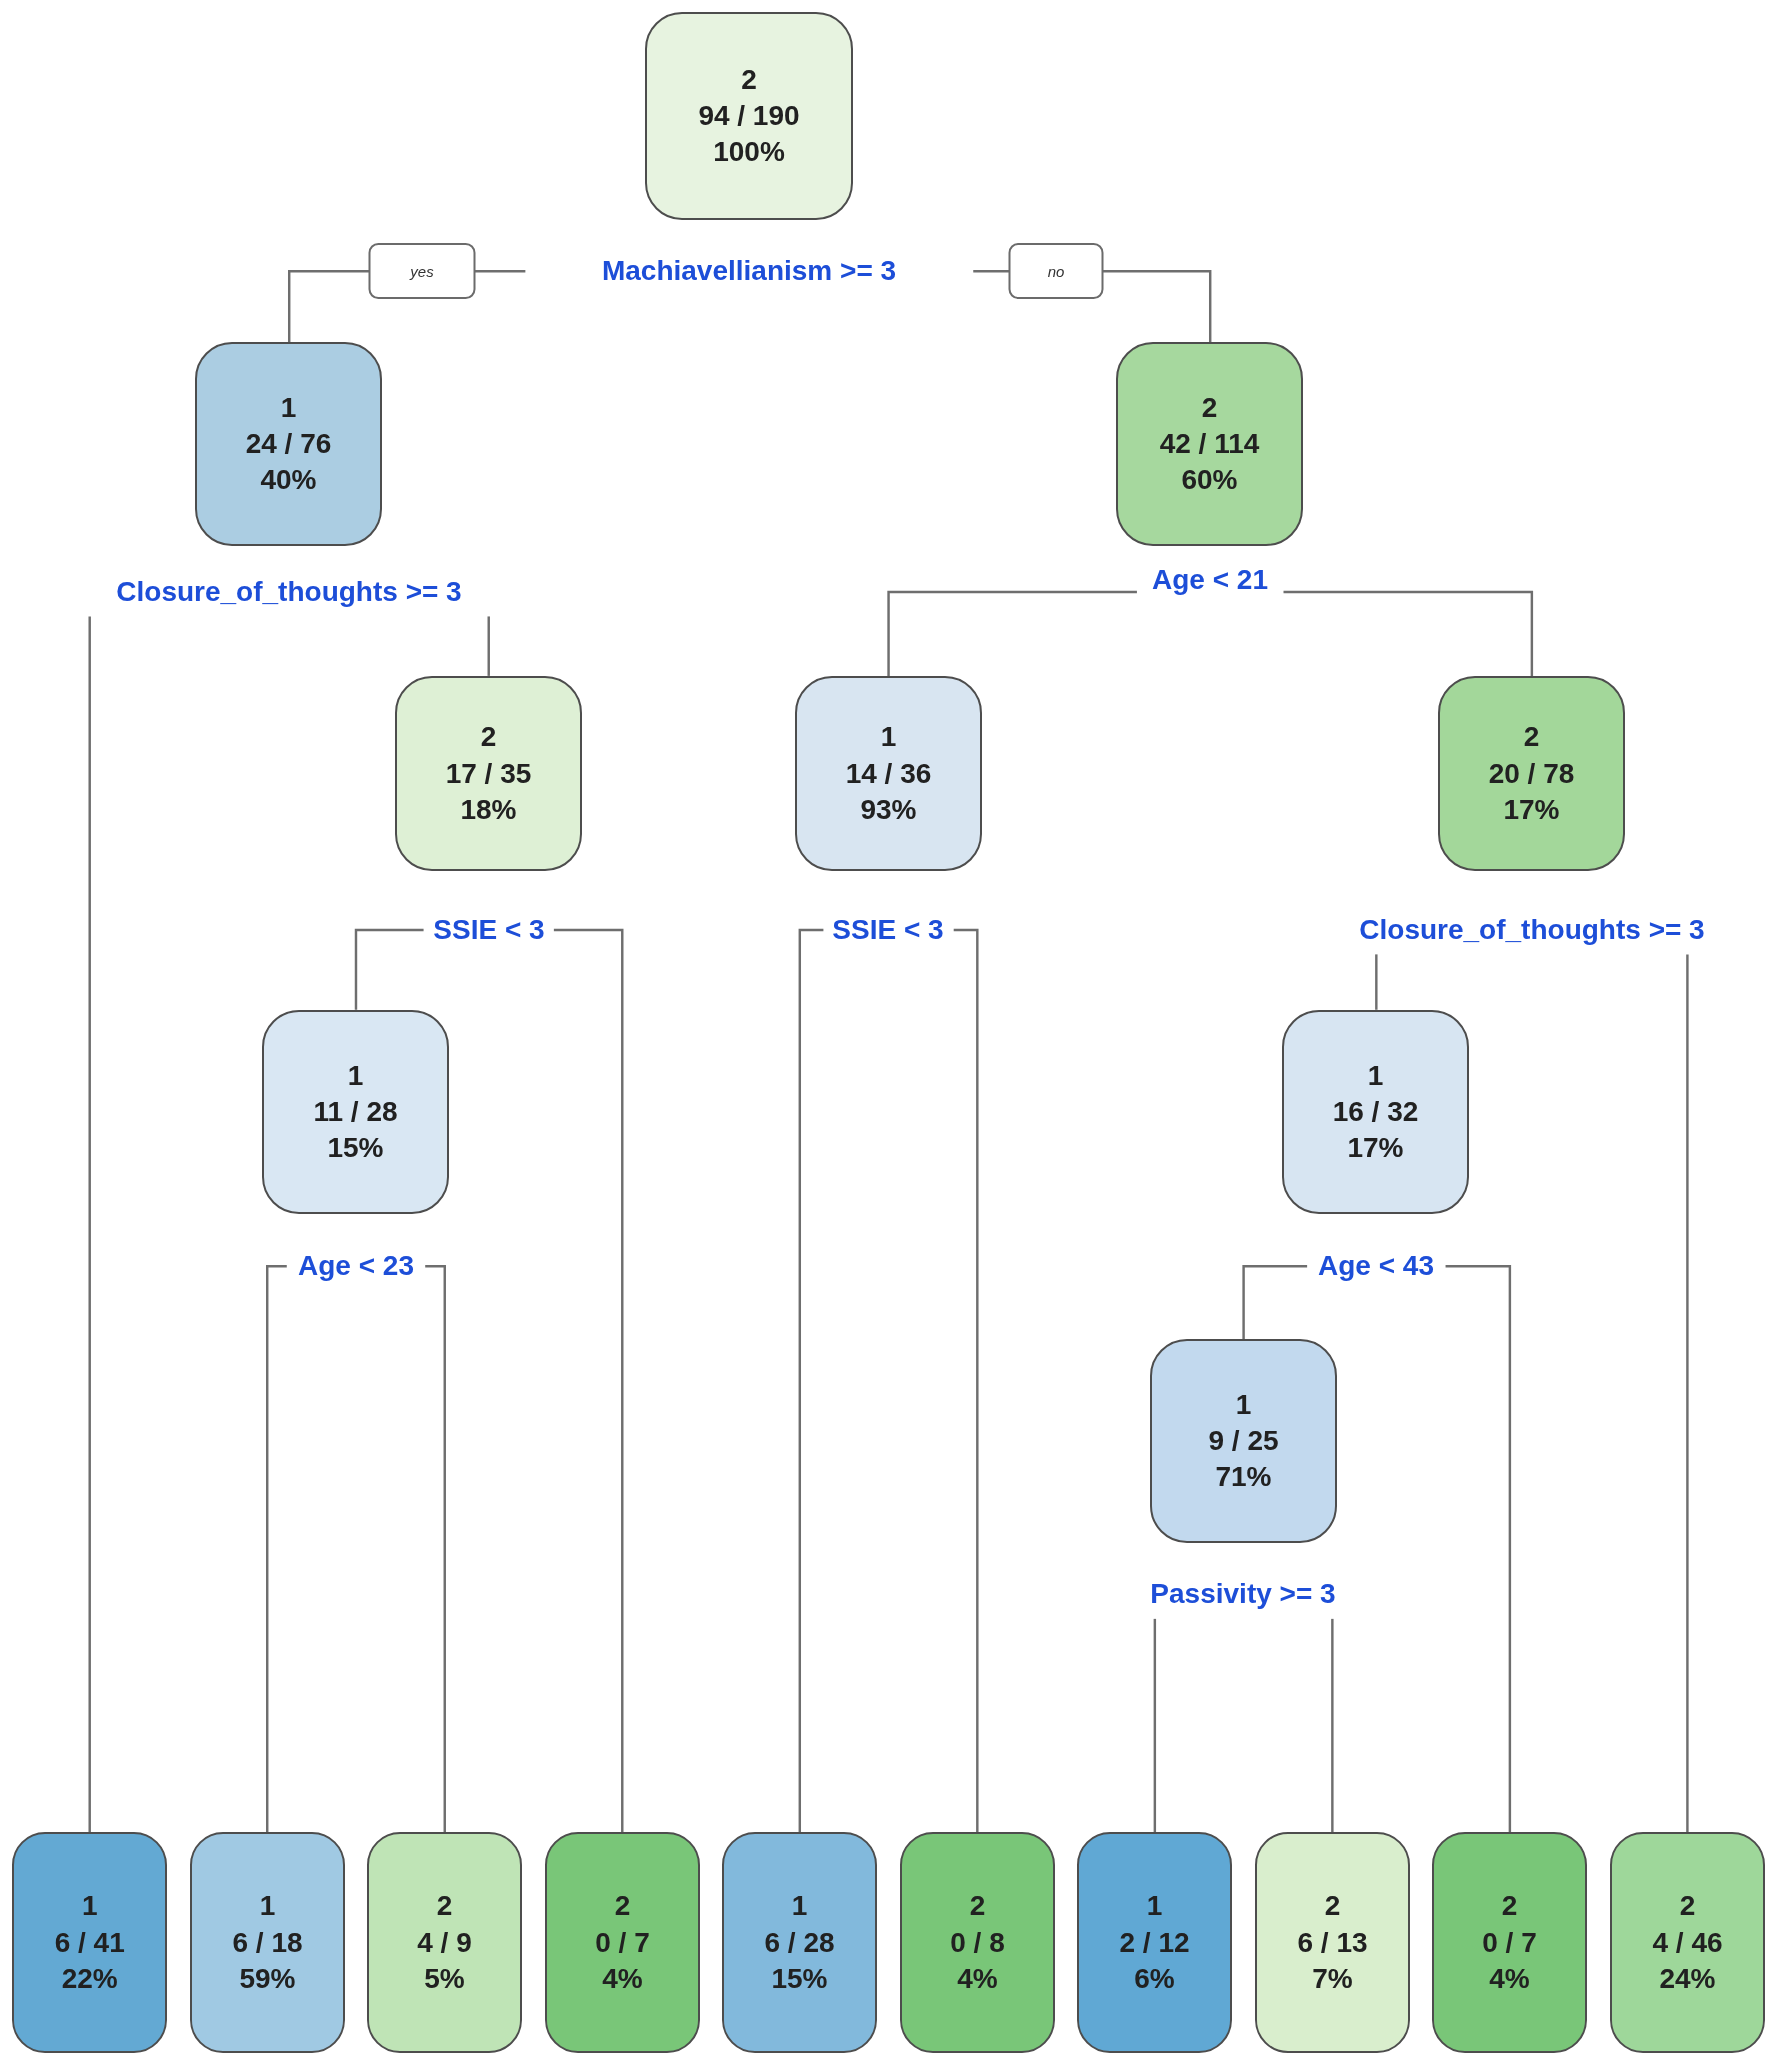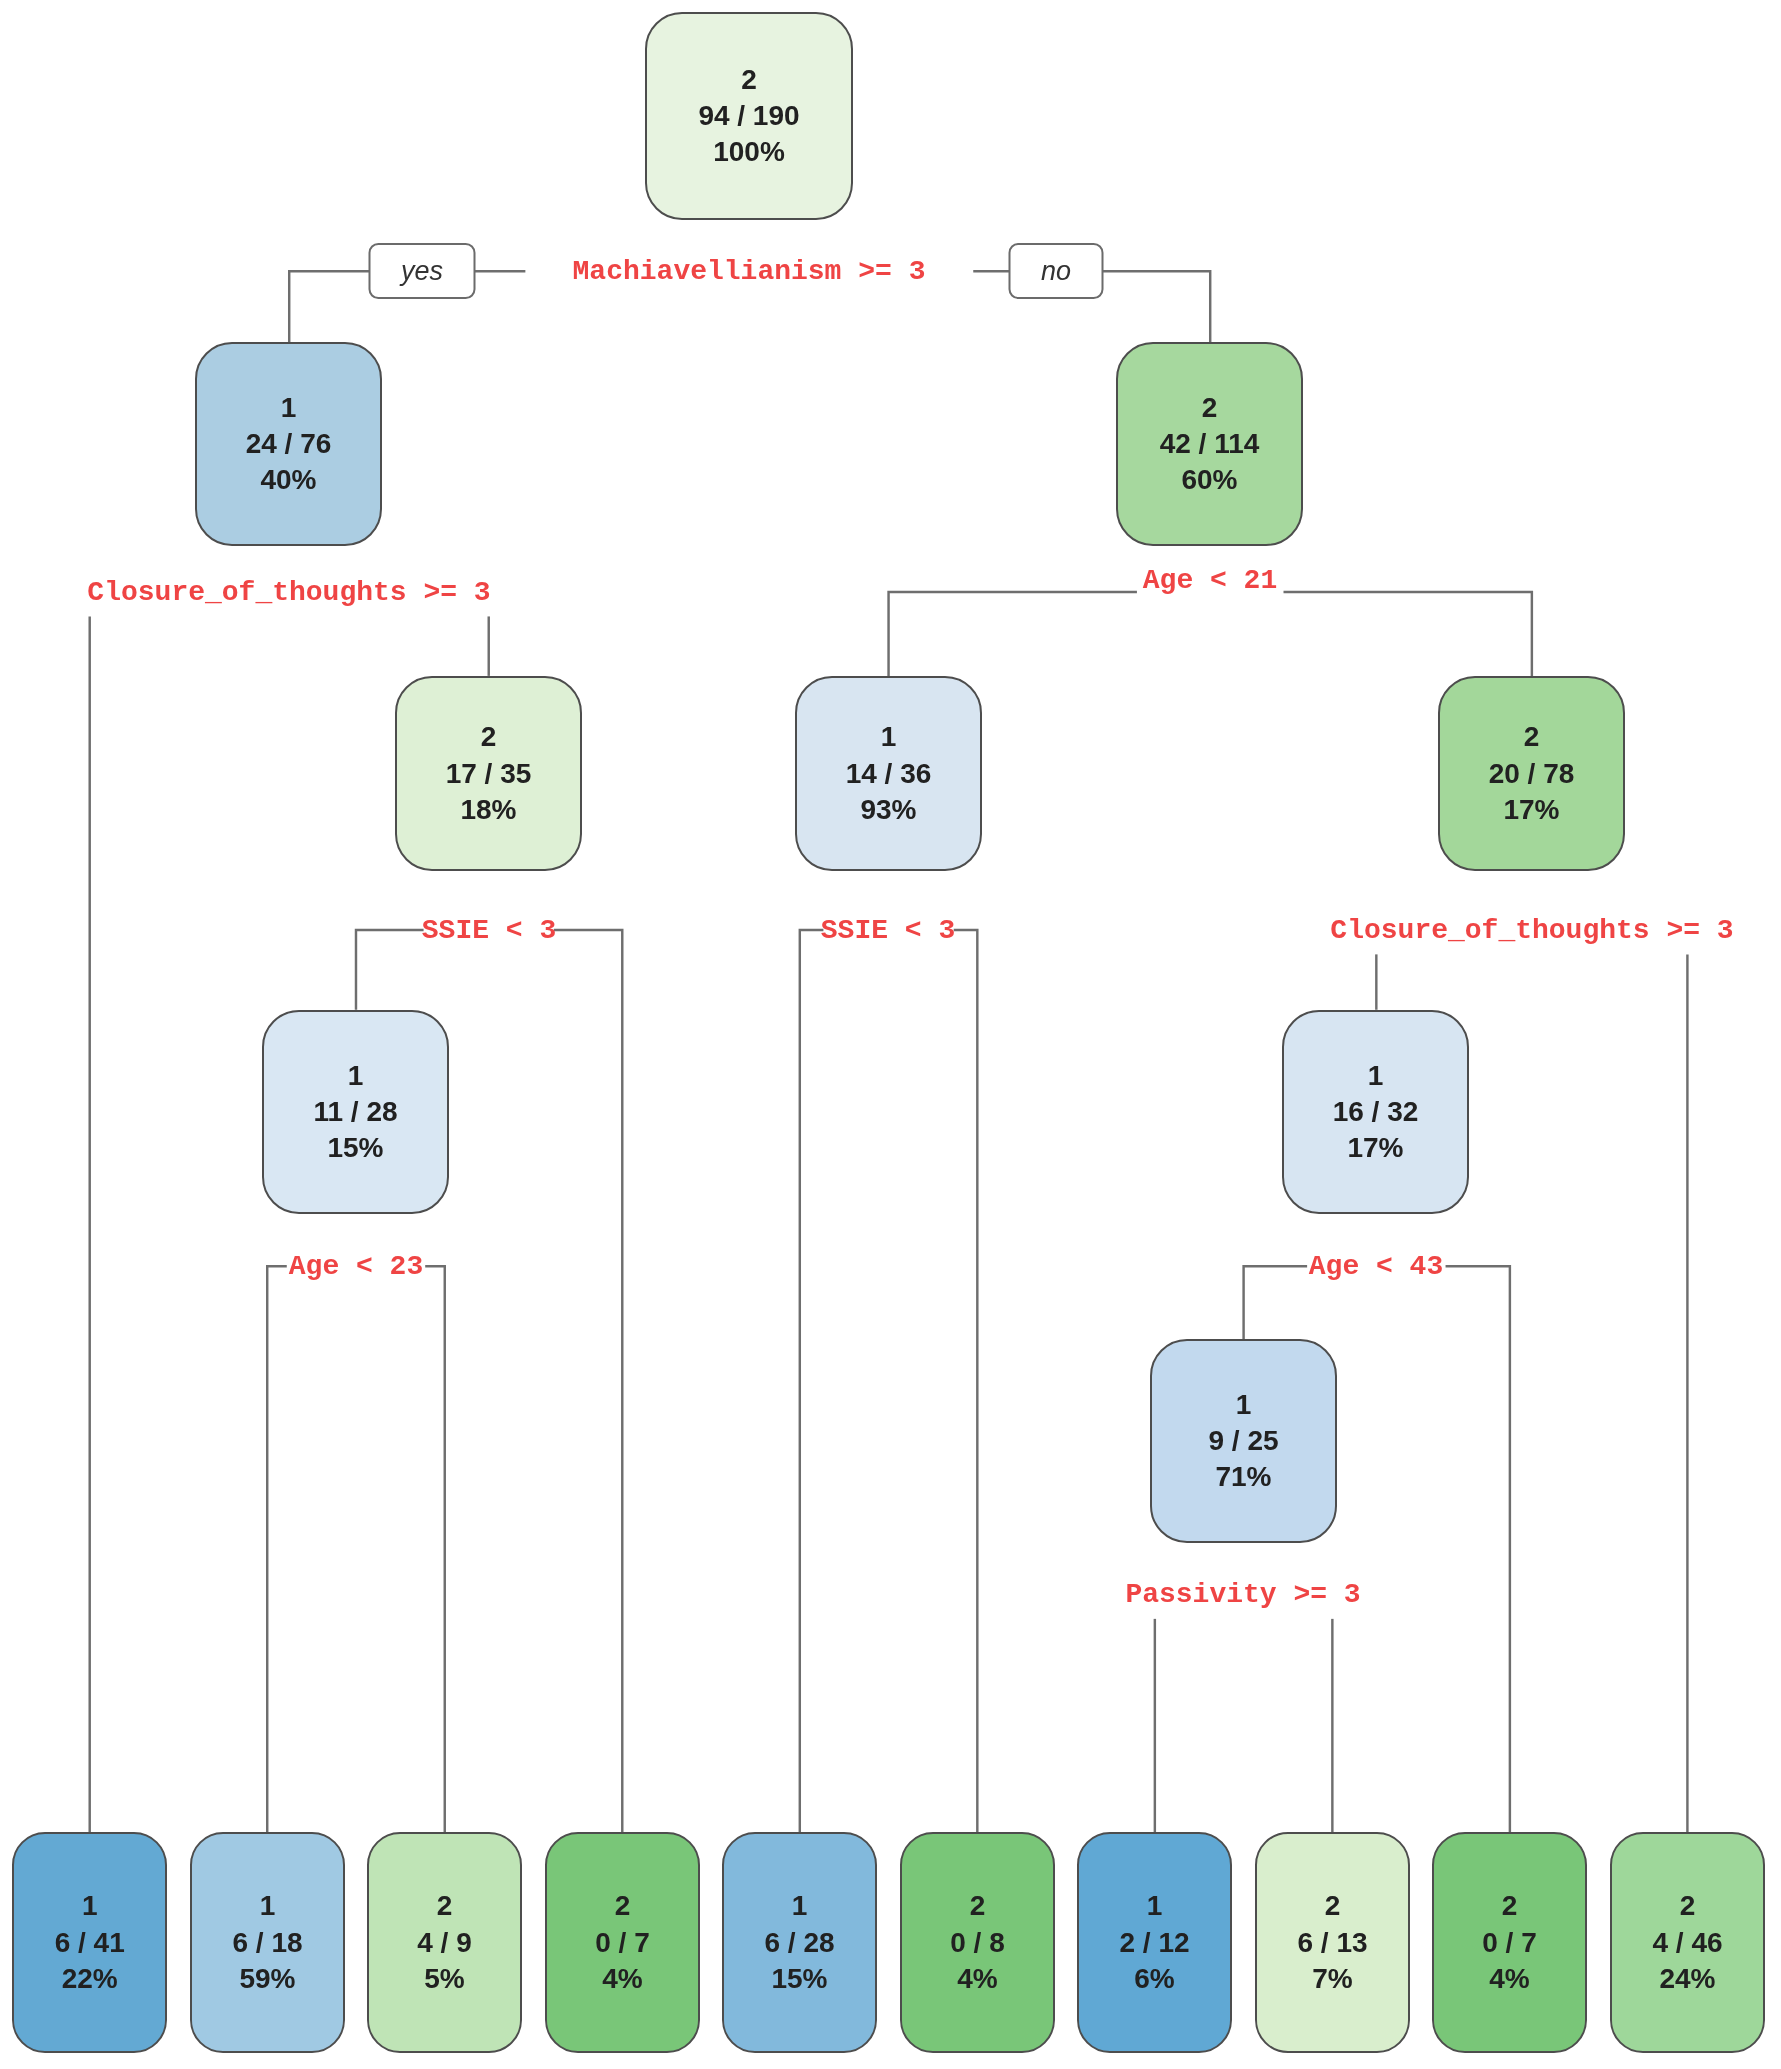--- a/index.html
+++ b/index.html
@@ -12,26 +12,26 @@
   .node{
     position:absolute;box-sizing:border-box;
     border:2.4px solid #4d4d4d;border-radius:37px;
     display:flex;flex-direction:column;align-items:center;justify-content:center;
     gap:8.1px;
   }
   .node.leaf{border-radius:33px;}
   .node .ln{font-size:28px;font-weight:700;color:#212121;line-height:1;white-space:pre;}
   .split{
     position:absolute;transform:translate(-50%,-50%);
-    font-size:28px;font-weight:700;color:#ef4444;white-space:nowrap;font-family:Liberation Mono, monospace;
+    font-size:28px;font-weight:700;color:#1d4ed8;white-space:nowrap;
   }
   .yn{
     position:absolute;transform:translate(-50%,-50%);
     background:#ffffff;border:2.4px solid #6b6b6b;border-radius:9.8px;
-    font-size:27px;font-style:italic;color:#333333;
+    font-size:15px;font-style:italic;color:#333333;
     display:flex;align-items:center;justify-content:center;
   }
 </style>
 </head>
 <body>
 
 <div class="canvas">
 
   <svg class="wires" viewBox="0 0 2188 2542">
     <path d="M645 333 H355 V420"></path>

